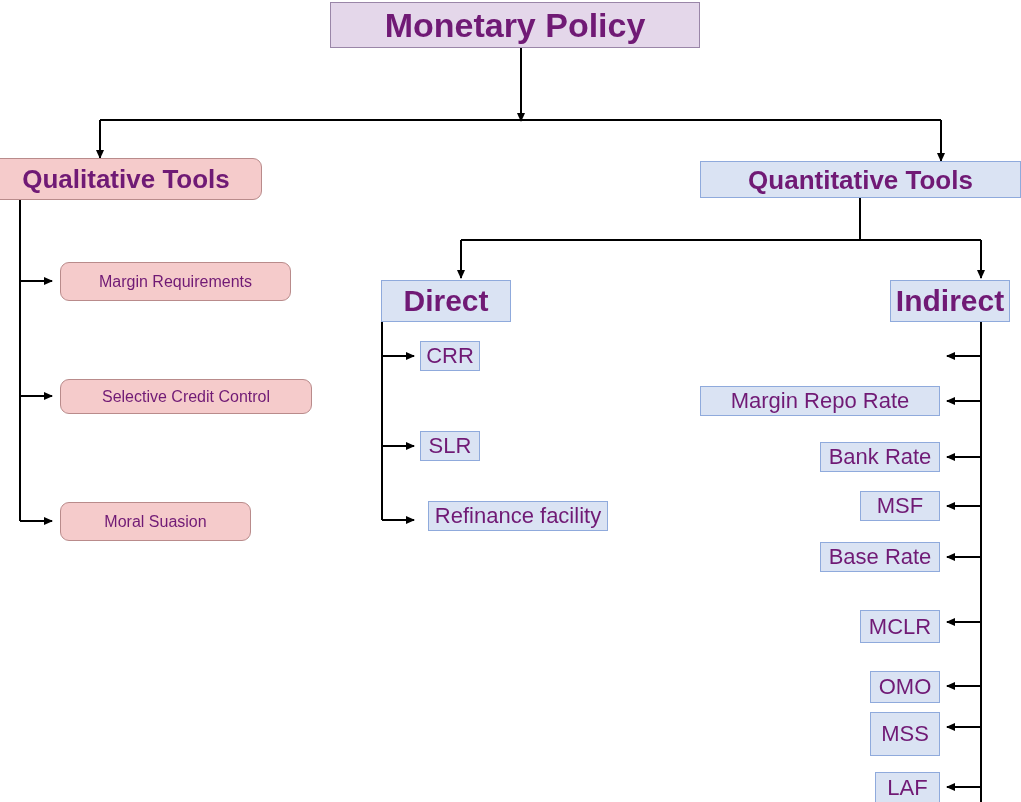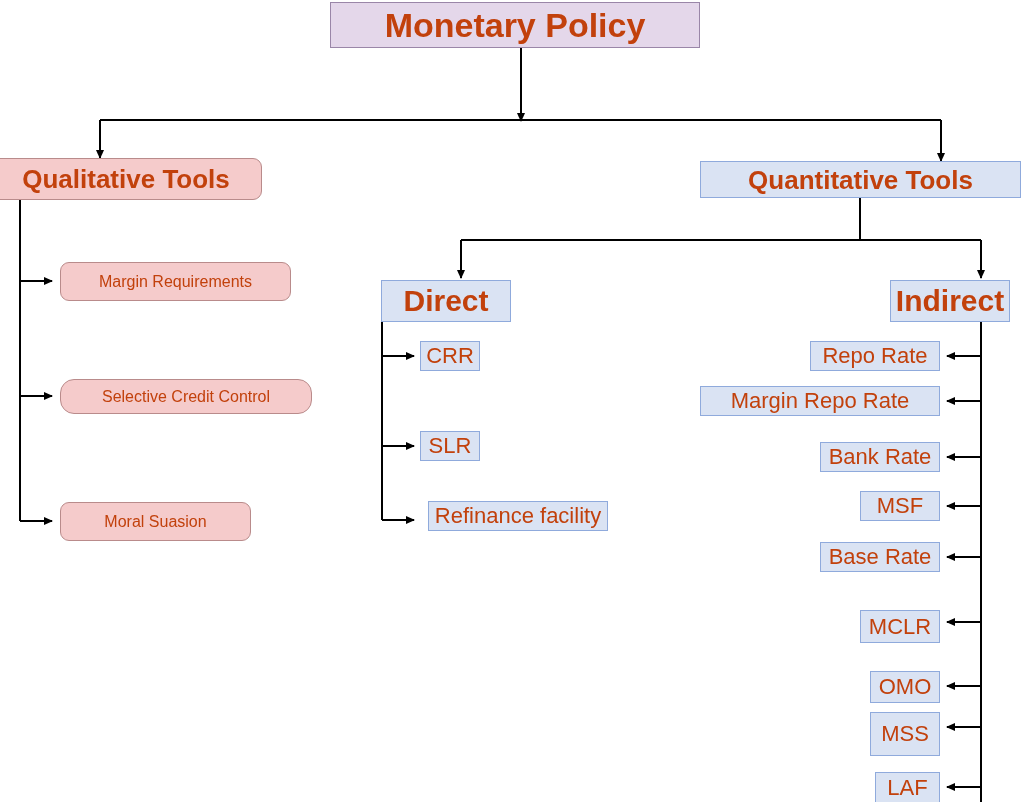--- a/index.html
+++ b/index.html
@@ -28,21 +28,21 @@
     pointer-events: none;
   }
   .node {
     position: absolute;
     box-sizing: border-box;
     display: flex;
     align-items: center;
     justify-content: center;
     text-align: center;
     white-space: nowrap;
-    color: #c2410c;
+    color: #701a75;
     line-height: 1;
   }
   
   .node-root {
     background: #e4d7ea;
     border: 1px solid #9a86a8;
     font-weight: bold;
     font-size: 34px;
   }
   
@@ -128,37 +128,36 @@
       <line x1="981" y1="787" x2="947" y2="787" marker-end="url(#arrow)"></line>
     </g>
   </svg>
 
   <div class="node node-root" style="left:330px; top:2px; width:370px; height:46px;">Monetary Policy</div>
 
   <div class="node node-qual-head" style="left:-10px; top:158px; width:272px; height:42px;">Qualitative Tools</div>
 
   <div class="node node-qual-leaf" style="left:60px; top:262px; width:231px; height:39px;">Margin Requirements</div>
 
-  <div class="node node-qual-leaf" style="left:60px; top:379px; width:252px; height:35px;border-radius:14px;">Selective Credit Control</div>
+  <div class="node node-qual-leaf" style="left:60px; top:379px; width:252px; height:35px;">Selective Credit Control</div>
 
   <div class="node node-qual-leaf" style="left:60px; top:502px; width:191px; height:39px;">Moral Suasion</div>
 
   <div class="node node-quant-head" style="left:700px; top:161px; width:321px; height:37px;">Quantitative Tools</div>
 
   <div class="node node-quant-sub" style="left:381px; top:280px; width:130px; height:42px;">Direct</div>
 
   <div class="node node-quant-leaf" style="left:420px; top:341px; width:60px; height:30px;">CRR</div>
 
   <div class="node node-quant-leaf" style="left:420px; top:431px; width:60px; height:30px;">SLR</div>
 
   <div class="node node-quant-leaf" style="left:428px; top:501px; width:180px; height:30px;">Refinance facility</div>
 
   <div class="node node-quant-sub" style="left:890px; top:280px; width:120px; height:42px;">Indirect</div>
 
-  <div class="node node-quant-leaf" style="left:810px; top:341px; width:130px; height:30px;">Repo Rate</div>
 
   <div class="node node-quant-leaf" style="left:700px; top:386px; width:240px; height:30px;">Margin Repo Rate</div>
 
   <div class="node node-quant-leaf" style="left:820px; top:442px; width:120px; height:30px;">Bank Rate</div>
 
   <div class="node node-quant-leaf" style="left:860px; top:491px; width:80px; height:30px;">MSF</div>
 
   <div class="node node-quant-leaf" style="left:820px; top:542px; width:120px; height:30px;">Base Rate</div>
 
   <div class="node node-quant-leaf" style="left:860px; top:610px; width:80px; height:33px;">MCLR</div>

